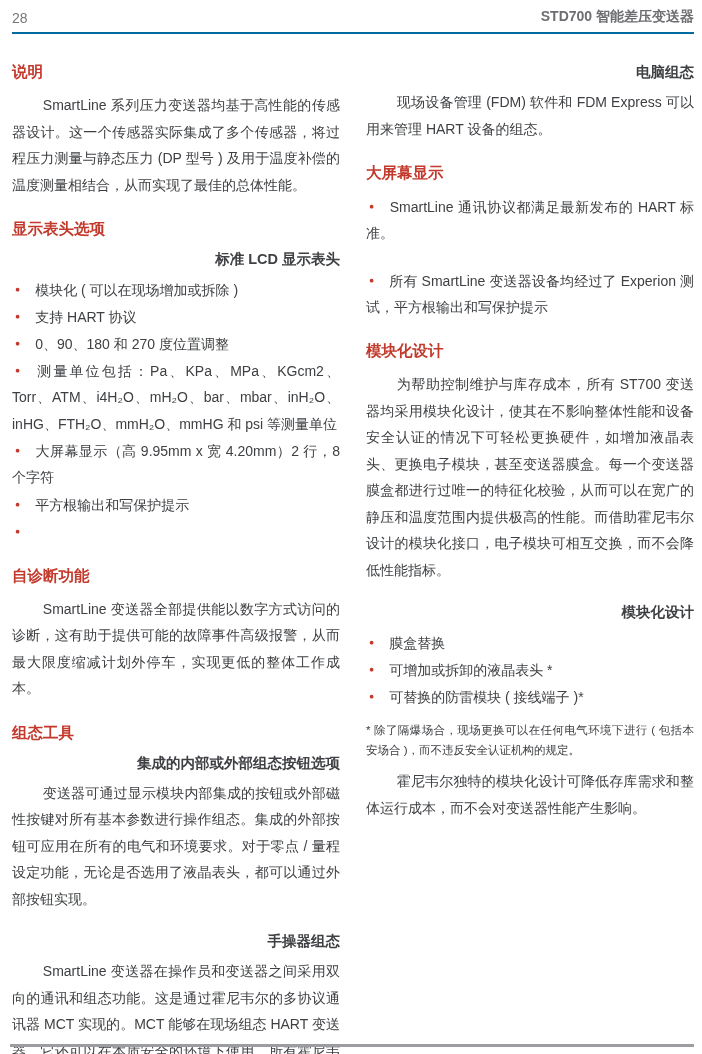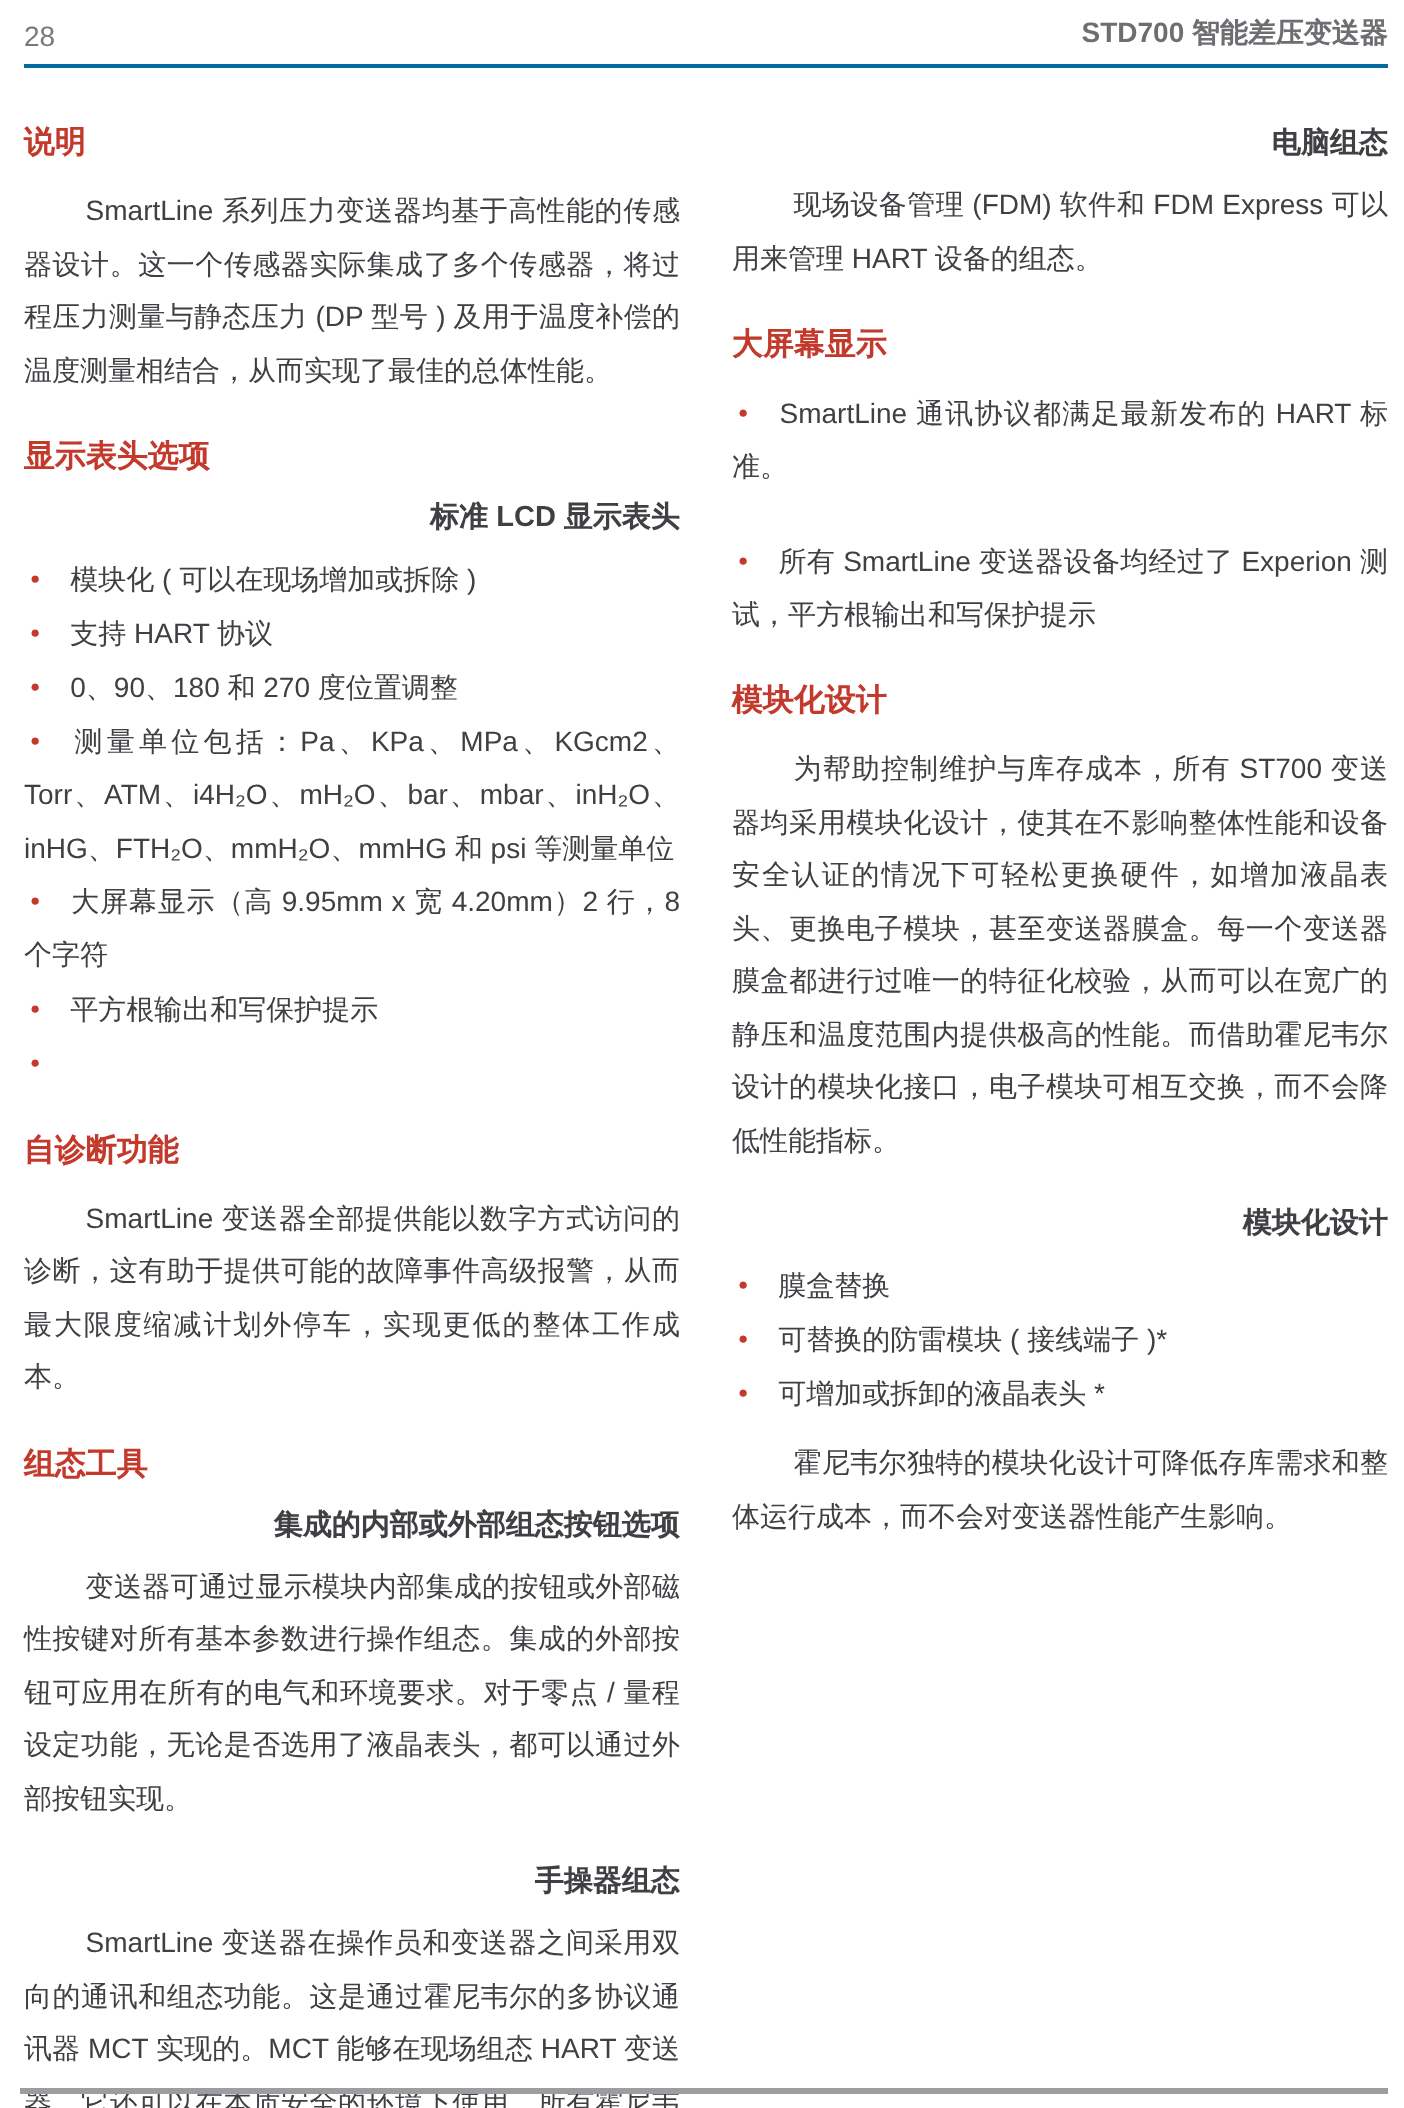--- a/index.html
+++ b/index.html
@@ -103,23 +103,24 @@
 
       <div class="h-red">大屏幕显示</div>
       <div class="bullet" style="margin-bottom:20px"><span class="dot"></span><span>SmartLine 通讯协议都满足最新发布的 HART 标准。</span></div>
       <div class="bullet"><span class="dot"></span><span>所有 SmartLine 变送器设备均经过了 Experion 测试，平方根输出和写保护提示</span></div>
 
       <div class="h-red">模块化设计</div>
       <p class="body-p">为帮助控制维护与库存成本，所有 ST700 变送器均采用模块化设计，使其在不影响整体性能和设备安全认证的情况下可轻松更换硬件，如增加液晶表头、更换电子模块，甚至变送器膜盒。每一个变送器膜盒都进行过唯一的特征化校验，从而可以在宽广的静压和温度范围内提供极高的性能。而借助霍尼韦尔设计的模块化接口，电子模块可相互交换，而不会降低性能指标。</p>
 
       <div class="h-sub">模块化设计</div>
       <div class="bullet"><span class="dot"></span><span>膜盒替换</span></div>
+      <div class="bullet"><span class="dot"></span><span>可增加或拆卸的液晶表头 *</span></div>
       <div class="bullet"><span class="dot"></span><span>可替换的防雷模块 ( 接线端子 )*</span></div>
-      <div class="bullet"><span class="dot"></span><span>可增加或拆卸的液晶表头 *</span></div>
 
+      <p class="footnote">* 除了隔爆场合，现场更换可以在任何电气环境下进行 ( 包括本安场合 )，而不违反安全认证机构的规定。</p>
 
       <p class="body-p" style="margin-top:8px">霍尼韦尔独特的模块化设计可降低存库需求和整体运行成本，而不会对变送器性能产生影响。</p>
 
     </div>
 
   </div>
 
 </div>
 
 <div class="footer-rule"></div>

